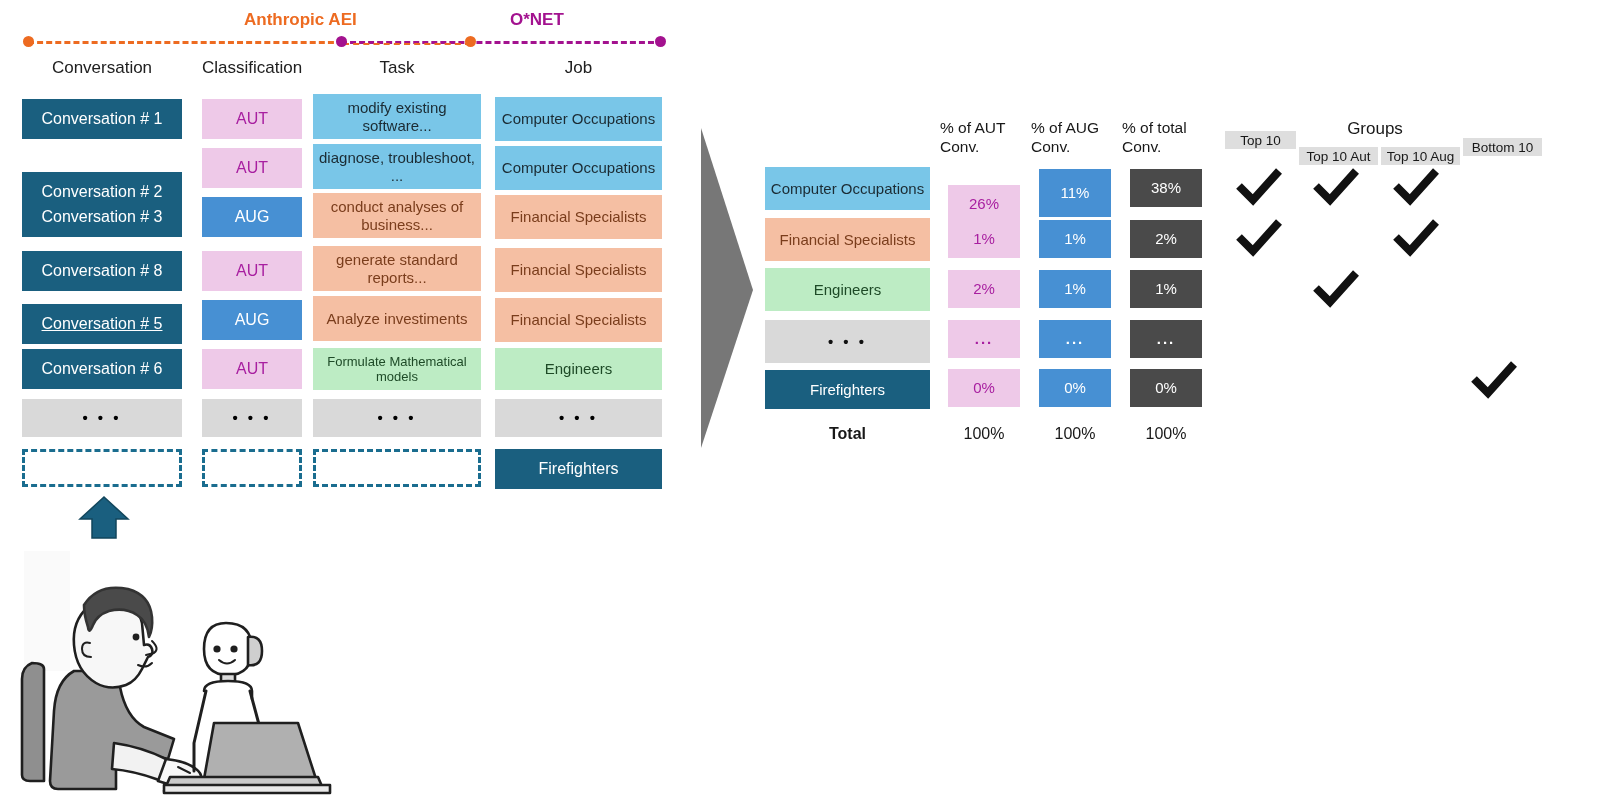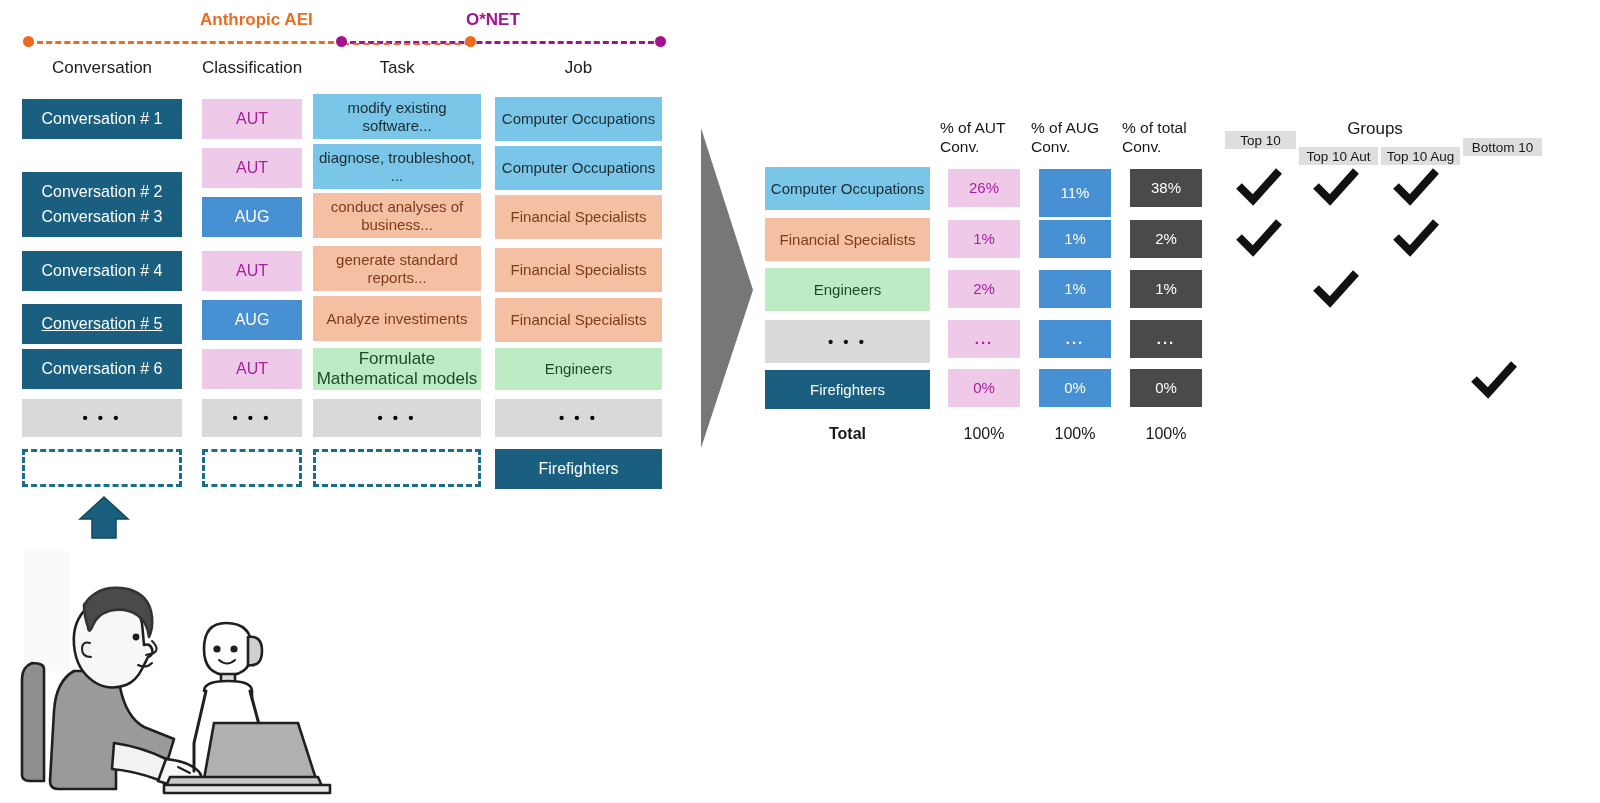--- a/index.html
+++ b/index.html
@@ -8,21 +8,21 @@
     background:#ffffff;
     font-family:"Liberation Sans", sans-serif;
     color:#1a1a1a;
     overflow:hidden;
     position:relative;
   }
   .abs{position:absolute;}
   
   #timeline-band{left:0;top:0;width:700px;height:55px;}
   .tl-label{
-    position:absolute;font-size:17px;font-weight:bold;white-space:nowrap;
+    position:absolute;font-size:17px;font-weight:bold;white-space:nowrap;margin-left:44px;
   }
   .tl-line{position:absolute;height:0;border-top-width:3px;border-top-style:dashed;}
   .tl-dot{position:absolute;width:11px;height:11px;border-radius:50%;}
   
   .col-head{
     position:absolute;top:58px;font-size:17px;color:#202020;text-align:center;
   }
   
   .fbox{
     position:absolute;
@@ -31,21 +31,21 @@
     box-sizing:border-box;
     line-height:1.16;
   }
   .fbox.dark{background:#1a5f7f;color:#ffffff;font-size:16px;}
   .fbox.pink{background:#eec9e8;color:#a81fa0;font-size:16px;}
   .fbox.blue{background:#4790d3;color:#ffffff;font-size:16px;}
   .fbox.sky{background:#79c6e8;color:#1b2b33;font-size:15px;}
   .fbox.peach{background:#f5bfa3;color:#7a3d1c;font-size:15px;}
   .fbox.mint{background:#bdecc4;color:#1e4a27;font-size:15px;}
   .fbox.grey{background:#d9d9d9;color:#000;font-size:15px;}
-  .fbox.tiny{font-size:17px;}
+  .fbox.tiny{font-size:13px;}
   .fbox.dashed{
     background:#ffffff;border:3px dashed #1a6d8f;
   }
   .dots{letter-spacing:3px;font-size:22px;line-height:0.4;font-weight:bold;color:#111;}
   .dots-sm{letter-spacing:2px;font-size:16px;line-height:0.4;font-weight:bold;}
   
   #big-arrow{left:697px;top:128px;}
   
   .rt-head{
     position:absolute;font-size:15.5px;color:#181818;text-align:left;line-height:1.25;
@@ -104,21 +104,21 @@
 <div class="fbox dark" style="left:22px;top:148px;width:160px;height:40px;margin-top:24px;">Conversation # 2</div>
 <div class="fbox pink" style="left:202px;top:148px;width:100px;height:40px;">AUT</div>
 <div class="fbox sky" style="left:313px;top:144px;width:168px;height:45px;">diagnose, troubleshoot, ...</div>
 <div class="fbox sky" style="left:495px;top:146px;width:167px;height:44px;">Computer Occupations</div>
 
 <div class="fbox dark" style="left:22px;top:197px;width:160px;height:40px;">Conversation # 3</div>
 <div class="fbox blue" style="left:202px;top:197px;width:100px;height:40px;">AUG</div>
 <div class="fbox peach" style="left:313px;top:193px;width:168px;height:45px;">conduct analyses of business...</div>
 <div class="fbox peach" style="left:495px;top:195px;width:167px;height:44px;">Financial Specialists</div>
 
-<div class="fbox dark" style="left:22px;top:251px;width:160px;height:40px;">Conversation # 4</div>
+<div class="fbox dark" style="left:22px;top:251px;width:160px;height:40px;">Conversation # 8</div>
 <div class="fbox pink" style="left:202px;top:251px;width:100px;height:40px;">AUT</div>
 <div class="fbox peach" style="left:313px;top:246px;width:168px;height:45px;">generate standard reports...</div>
 <div class="fbox peach" style="left:495px;top:248px;width:167px;height:44px;">Financial Specialists</div>
 
 <div class="fbox dark" style="left:22px;top:304px;width:160px;height:40px;text-decoration:underline;">Conversation # 5</div>
 <div class="fbox blue" style="left:202px;top:300px;width:100px;height:40px;">AUG</div>
 <div class="fbox peach" style="left:313px;top:296px;width:168px;height:45px;text-align:right;">Analyze investiments</div>
 <div class="fbox peach" style="left:495px;top:298px;width:167px;height:44px;">Financial Specialists</div>
 
 <div class="fbox dark" style="left:22px;top:349px;width:160px;height:40px;">Conversation # 6</div>
@@ -149,21 +149,21 @@
 <div class="rt-head" style="left:1031px;top:118px;width:90px;">
   <div>% of AUG</div>
   <div>Conv.</div>
 </div>
 <div class="rt-head" style="left:1122px;top:118px;width:90px;">
   <div>% of total</div>
   <div>Conv.</div>
 </div>
 
 <div class="rt-cell" style="left:765px;top:167px;width:165px;height:43px;background:#79c6e8;color:#1b2b33;">Computer Occupations</div>
-<div class="rt-cell pinkc" style="left:948px;top:169px;width:72px;height:38px;">26%</div>
+<div class="rt-cell pinkc" style="left:948px;top:185px;width:72px;height:38px;">26%</div>
 <div class="rt-cell bluec" style="left:1039px;top:169px;width:72px;height:48px;">11%</div>
 <div class="rt-cell darkc" style="left:1130px;top:169px;width:72px;height:38px;">38%</div>
 
 <div class="rt-cell" style="left:765px;top:218px;width:165px;height:43px;background:#f5bfa3;color:#7a3d1c;">Financial Specialists</div>
 <div class="rt-cell pinkc" style="left:948px;top:220px;width:72px;height:38px;">1%</div>
 <div class="rt-cell bluec" style="left:1039px;top:220px;width:72px;height:38px;">1%</div>
 <div class="rt-cell darkc" style="left:1130px;top:220px;width:72px;height:38px;">2%</div>
 
 <div class="rt-cell" style="left:765px;top:268px;width:165px;height:43px;background:#bdecc4;color:#1e4a27;">Engineers</div>
 <div class="rt-cell pinkc" style="left:948px;top:270px;width:72px;height:38px;">2%</div>

